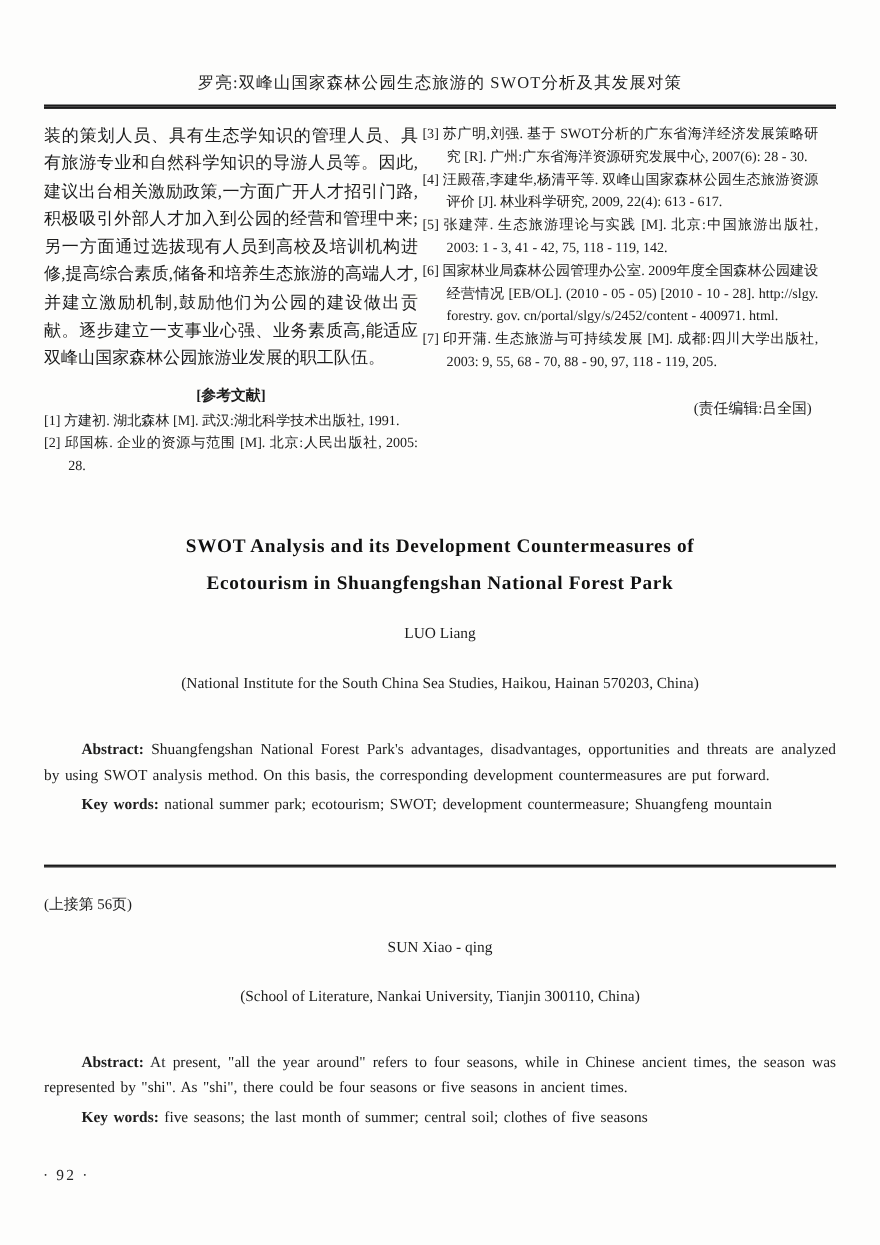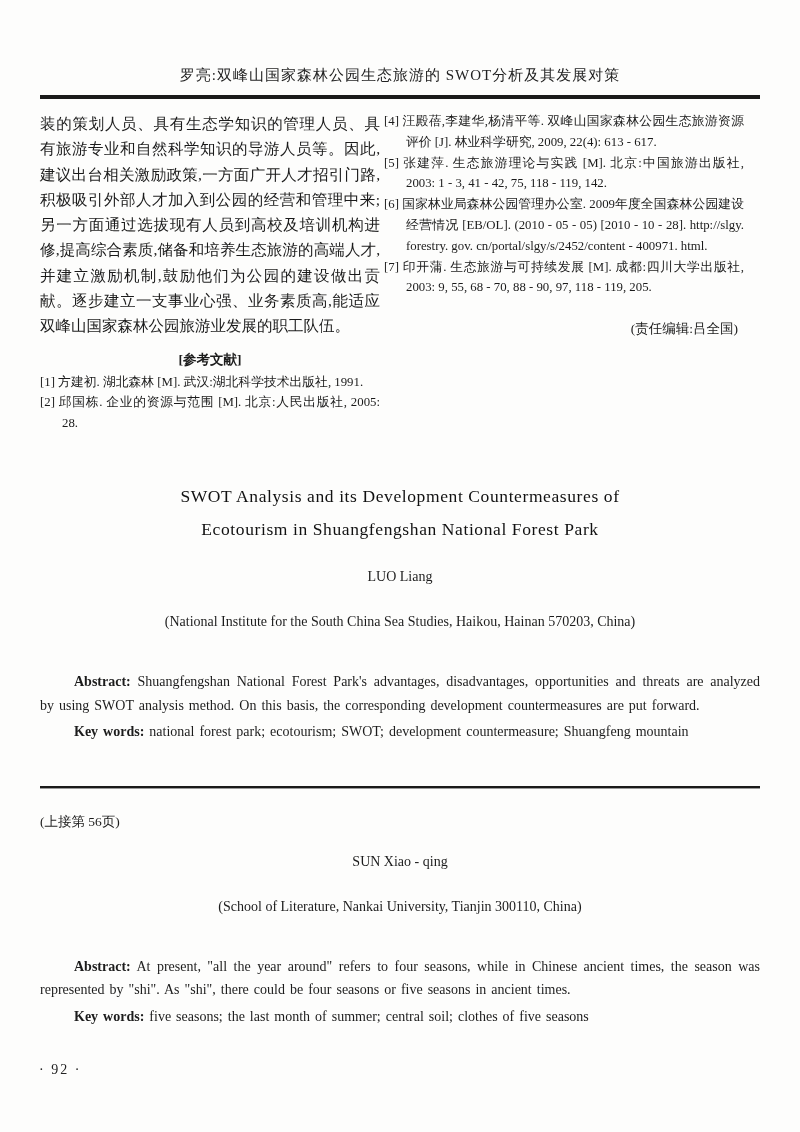--- a/index.html
+++ b/index.html
@@ -63,21 +63,21 @@
     text-align: right;
     font-size: 13.5px;
     margin-top: 22px;
     padding-right: 6px;
   }
 
   
   .article1 { margin-top: 46px; }
   .en-title {
     text-align: center;
-    font-weight: normal;
+    font-weight: bold;
     font-size: 17.5px;
     line-height: 33px;
     letter-spacing: 0.6px;
     color: #111;
   }
   .en-author {
     text-align: center;
     font-size: 14px;
     margin-top: 23px;
   }
@@ -133,37 +133,38 @@
   <div class="double-rule"></div>
 
   <div class="columns">
     <div class="col-left">
       <p class="body-text">装的策划人员、具有生态学知识的管理人员、具有旅游专业和自然科学知识的导游人员等。因此,建议出台相关激励政策,一方面广开人才招引门路,积极吸引外部人才加入到公园的经营和管理中来;另一方面通过选拔现有人员到高校及培训机构进修,提高综合素质,储备和培养生态旅游的高端人才,并建立激励机制,鼓励他们为公园的建设做出贡献。逐步建立一支事业心强、业务素质高,能适应双峰山国家森林公园旅游业发展的职工队伍。</p>
       <div class="ref-heading">[参考文献]</div>
       <div class="ref-item">[1] 方建初. 湖北森林 [M]. 武汉:湖北科学技术出版社, 1991.</div>
       <div class="ref-item">[2] 邱国栋. 企业的资源与范围 [M]. 北京:人民出版社, 2005: 28.</div>
     </div>
     <div class="col-right">
+      <div class="ref-item">[3] 苏广明,刘强. 基于 SWOT分析的广东省海洋经济发展策略研究 [R]. 广州:广东省海洋资源研究发展中心, 2007(6): 28 - 30.</div>
       <div class="ref-item">[4] 汪殿蓓,李建华,杨清平等. 双峰山国家森林公园生态旅游资源评价 [J]. 林业科学研究, 2009, 22(4): 613 - 617.</div>
       <div class="ref-item">[5] 张建萍. 生态旅游理论与实践 [M]. 北京:中国旅游出版社, 2003: 1 - 3, 41 - 42, 75, 118 - 119, 142.</div>
       <div class="ref-item">[6] 国家林业局森林公园管理办公室. 2009年度全国森林公园建设经营情况 [EB/OL]. (2010 - 05 - 05) [2010 - 10 - 28]. http://slgy. forestry. gov. cn/portal/slgy/s/2452/content - 400971. html.</div>
       <div class="ref-item">[7] 印开蒲. 生态旅游与可持续发展 [M]. 成都:四川大学出版社, 2003: 9, 55, 68 - 70, 88 - 90, 97, 118 - 119, 205.</div>
       <div class="editor-note">(责任编辑:吕全国)</div>
     </div>
   </div>
 
   <div class="article1">
     <div class="en-title">
       <div>SWOT Analysis and its Development Countermeasures of</div>
       <div>Ecotourism in Shuangfengshan National Forest Park</div>
     </div>
     <div class="en-author">LUO Liang</div>
     <div class="en-affil">(National Institute for the South China Sea Studies, Haikou, Hainan 570203, China)</div>
     <p class="en-abstract"><b>Abstract:</b><span> Shuangfengshan National Forest Park's advantages, disadvantages, opportunities and threats are analyzed by using SWOT analysis method. On this basis, the corresponding development countermeasures are put forward.</span></p>
-    <p class="en-keywords"><b>Key words:</b><span> national forest park; ecotourism; SWOT; development countermeasure; Shuangfeng mountain</span></p>
+    <p class="en-keywords"><b>Key words:</b><span> national summer park; ecotourism; SWOT; development countermeasure; Shuangfeng mountain</span></p>
   </div>
 
   <div class="section-rule"></div>
 
   <div class="continuation">(上接第 56页)</div>
 
   <div class="article2">
     <div class="en-author">SUN Xiao - qing</div>
     <div class="en-affil">(School of Literature, Nankai University, Tianjin 300110, China)</div>
     <p class="en-abstract"><b>Abstract:</b><span> At present, "all the year around" refers to four seasons, while in Chinese ancient times, the season was represented by "shi". As "shi", there could be four seasons or five seasons in ancient times.</span></p>

